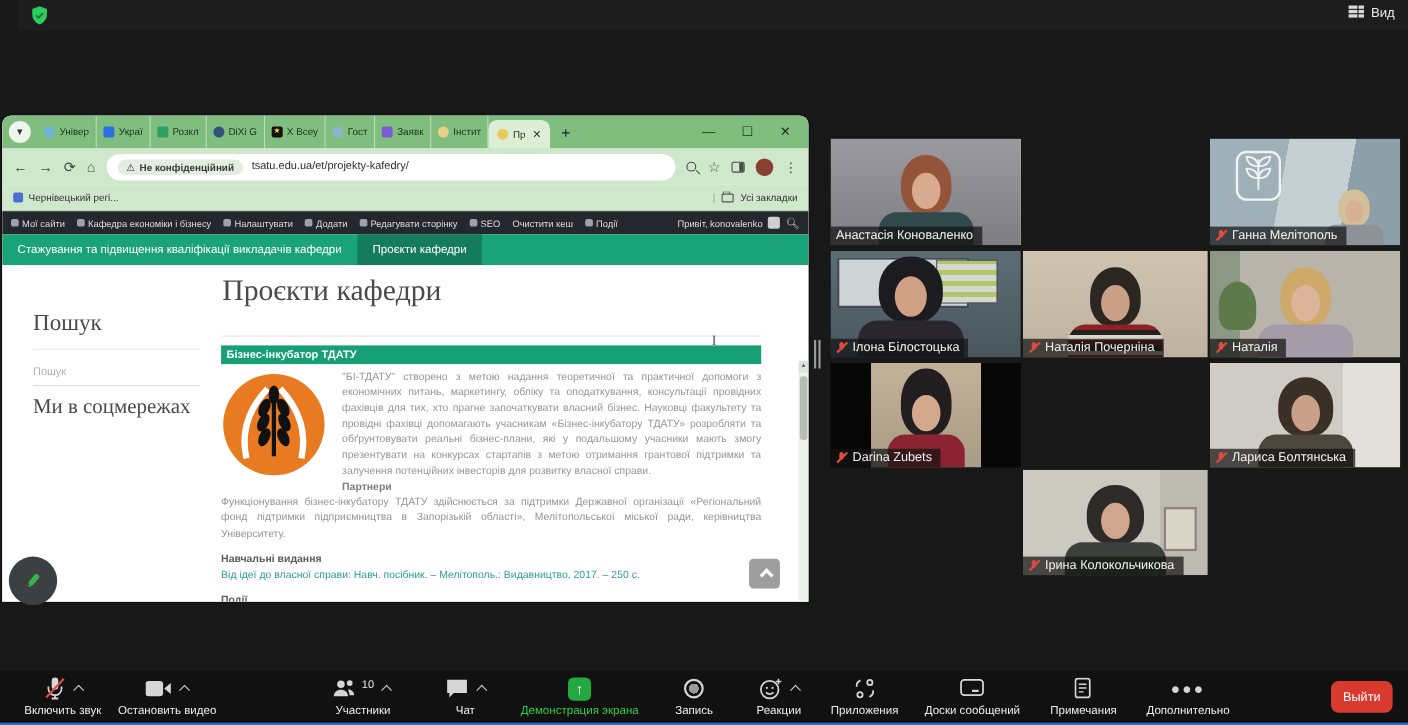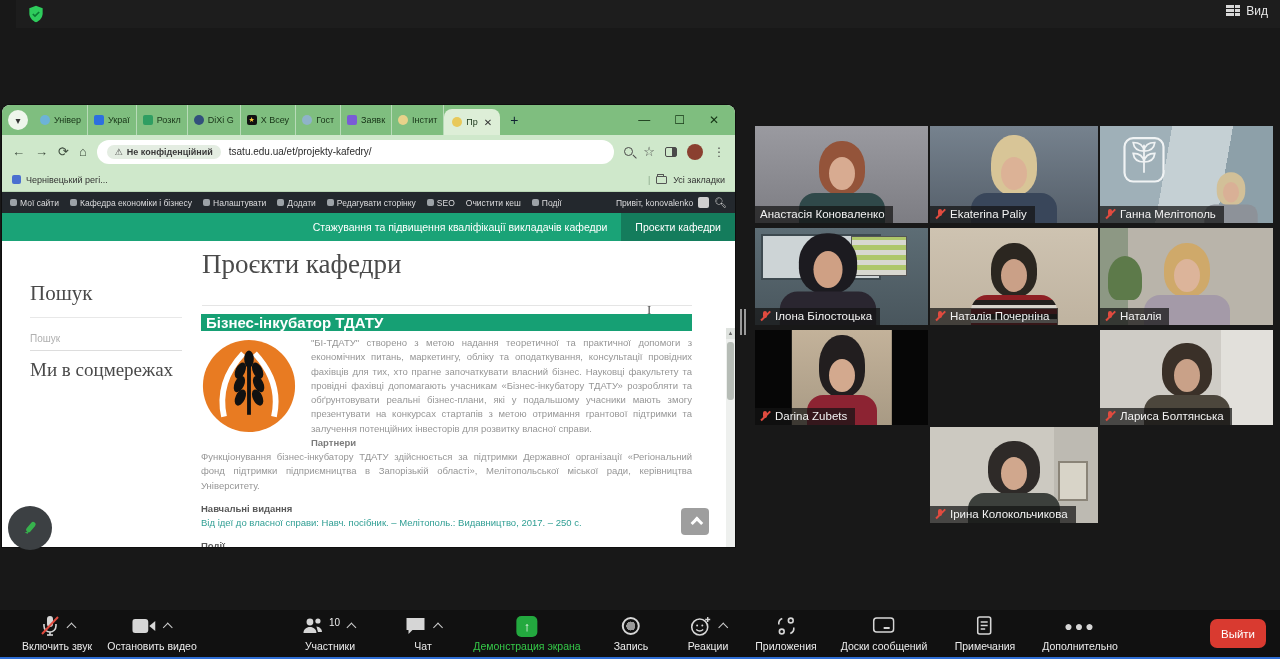--- a/index.html
+++ b/index.html
@@ -56,37 +56,37 @@
   .folder{width:11px;height:8px;border:1.2px solid #555;border-radius:1px;position:relative;}
   .folder::before{content:"";position:absolute;left:0;top:-3px;width:5px;height:2px;border:1.2px solid #555;border-bottom:none;border-radius:1px 1px 0 0;}
 
   .adminbar{position:absolute;left:0;top:87px;width:100%;height:21px;background:#23282d;display:flex;align-items:center;padding:0 8px;gap:11px;color:#dcdcde;font-size:8.5px;white-space:nowrap;}
   .adm-item{display:flex;align-items:center;gap:3px;}
   .adm-ico{width:7px;height:7px;border-radius:2px;background:#9ca2a7;flex:none;}
   .adm-right{margin-left:auto;display:flex;align-items:center;gap:5px;}
   .adm-avatar{width:11px;height:11px;background:#cfcfcf;border-radius:2px;}
   .adm-search{color:#cfcfcf;font-size:10px;}
 
-  .sitenav{position:absolute;left:0;top:108px;width:100%;height:28px;background:#1aa377;display:flex;align-items:stretch;justify-content:flex-end;}
+  .sitenav{position:absolute;left:0;top:108px;width:100%;height:28px;background:#1aa377;display:flex;align-items:stretch;}
   .sitenav .navitem{display:flex;align-items:center;padding:0 14px;color:#fff;font-size:10.5px;}
   .sitenav .navitem.is-active{background:#147c5c;}
 
   .content{position:absolute;left:0;top:136px;width:100%;height:306px;background:#fff;overflow:hidden;}
   .side{position:absolute;left:0;top:0;width:197px;height:100%;}
   .side-h{font-family:"Liberation Serif",serif;color:#4a4a4a;}
   .search-title{position:absolute;left:28px;top:40px;font-size:21px;}
   .side-hr{position:absolute;left:28px;top:76px;width:152px;height:1px;background:#e8e8e8;}
   .search-input{position:absolute;left:28px;top:86px;width:152px;height:24px;border:none;border-bottom:1px solid #ddd;font-size:10px;color:#444;outline:none;padding:0;}
   .search-input::placeholder{color:#b0b0b0;}
   .social-title{position:absolute;left:28px;top:118px;font-size:19px;}
 
   .main{position:absolute;left:197px;top:0;width:512px;height:100%;}
   .page-title{position:absolute;left:3px;top:8px;font-family:"Liberation Serif",serif;font-size:27px;color:#4a4a4a;}
   .title-hr{position:absolute;left:3px;top:64px;width:490px;height:1px;background:#e5e5e5;}
-  .banner{position:absolute;left:2px;top:73px;width:491px;height:17px;background:#16a074;color:#fff;font-size:15px;font-weight:bold;line-height:17px;padding-left:5px;}
+  .banner{position:absolute;left:2px;top:73px;width:491px;height:17px;background:#16a074;color:#fff;font-size:10px;font-weight:bold;line-height:17px;padding-left:5px;}
   .article{position:absolute;left:2px;top:95px;width:491px;font-size:9.5px;line-height:1.5;color:#969696;text-align:justify;}
   .wheat-logo{float:left;width:96px;height:96px;margin:2px 14px 4px 0;}
   .bold-grey{font-weight:bold;color:#7c7c7c;}
   .sec-h{font-weight:bold;color:#5a5a5a;margin-top:9px;}
   .tlink{color:#2f9e93;display:block;text-align:left;}
   .scrolltop{position:absolute;right:26px;bottom:12px;width:28px;height:27px;background:#9e9e9e;border-radius:4px;display:flex;align-items:center;justify-content:center;}
   .scrolltop .chev-up{width:9px;height:9px;border-top:3px solid #fff;border-right:3px solid #fff;transform:rotate(-45deg) translateY(2px);}
   .pg-scrollbar{position:absolute;right:0;top:87px;width:9px;height:355px;background:#eef0ee;}
   .pg-thumb{position:absolute;right:1px;top:14px;width:7px;height:58px;background:#b6bcb6;border-radius:3px;}
   .pg-arrow{position:absolute;right:0;top:0;width:9px;height:11px;background:#dfe3df;color:#6a6a6a;font-size:6px;text-align:center;line-height:11px;}
@@ -371,33 +371,20 @@
           <div class="hair"></div>
           <div class="face"></div>
           <div class="torso"></div>
         </div>
     </div>
     <div class="label">
         <span>Анастасія Коноваленко</span>
       </div>
   </div>
 
-  <div class="tile t2 p2" style="left:930px;top:126px;width:168px;height:97px;">
-    <div class="vid v2">
-      <div class="fig">
-          <div class="hair"></div>
-          <div class="face"></div>
-          <div class="torso"></div>
-        </div>
-    </div>
-    <div class="label">
-        <span class="micmute"></span>
-        <span>Ekaterina Paliy</span>
-      </div>
-  </div>
 
   <div class="tile t3 p3" style="left:1100px;top:126px;width:173px;height:97px;">
     <div class="vid v3">
       <svg class="tsatu-mark" viewBox="0 0 40 48">
         <rect x="2" y="2" width="36" height="40" rx="8" fill="none" stroke="#fff" stroke-width="2"></rect>
         <path d="M20 8 v26 M20 14 q-9 0 -10 -8 q9 0 10 8z M20 14 q9 0 10 -8 q-9 0 -10 8z M20 24 q-9 0 -10 -8 q9 0 10 8z M20 24 q9 0 10 -8 q-9 0 -10 8z" stroke="#fff" stroke-width="1.6" fill="none"></path>
       </svg>
       <div class="fig">
           <div class="hair"></div>
           <div class="face"></div>

